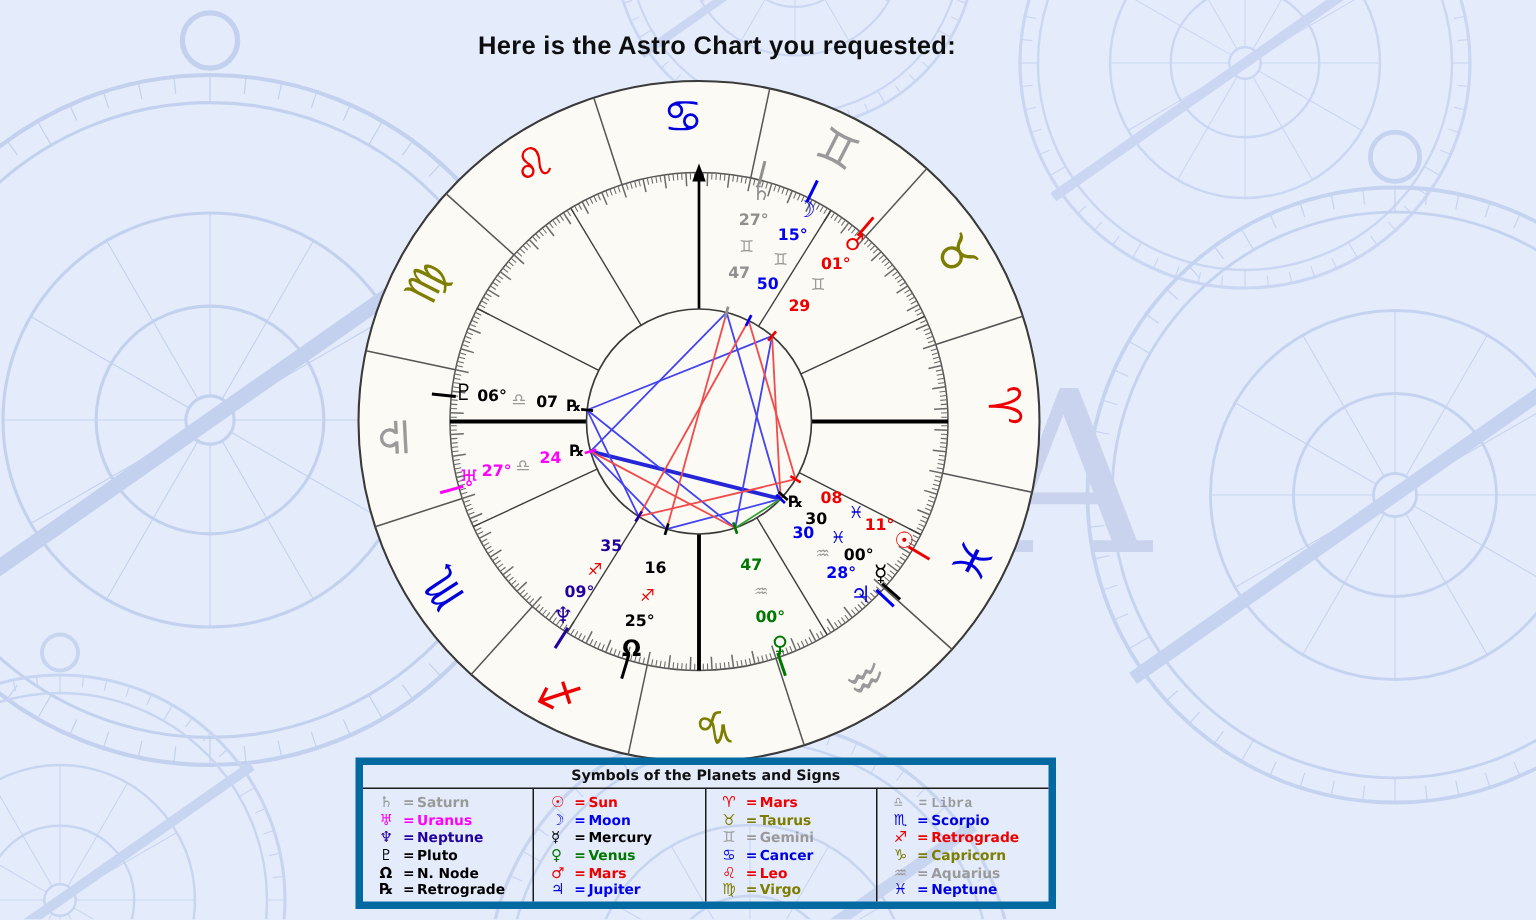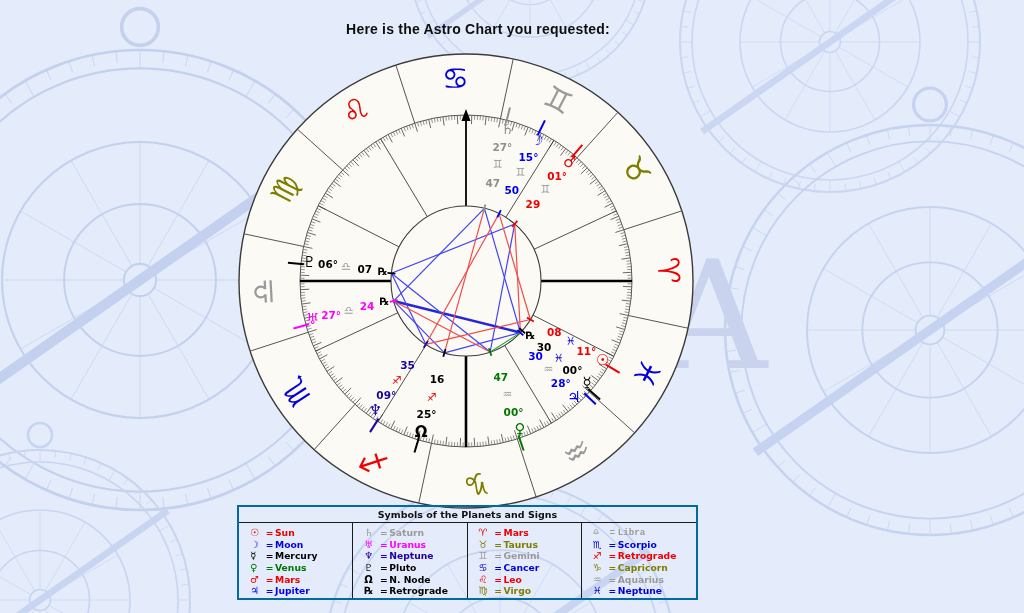--- a/index.html
+++ b/index.html
@@ -1,23 +1,23 @@
 <!DOCTYPE html>
 <html><head>
 <meta charset="utf-8">
 <style>
   html,body{margin:0;padding:0;background:#e4ecfb;}
   .page{position:relative;width:1024px;height:613px;background:#e4ecfb;overflow:hidden;
         font-family:"Liberation Sans",sans-serif;}
   #bg{position:absolute;left:0;top:0;z-index:0;}
   .title{position:absolute;left:0;top:21px;width:956px;margin:0;text-align:center;
-         font-size:14px;font-weight:bold;color:#0e0e0e;z-index:2;letter-spacing:.2px;}
+         font-size:17px;font-weight:bold;color:#0e0e0e;z-index:2;letter-spacing:.2px;}
   #wheel{position:absolute;left:237px;top:52px;z-index:2;}
   .legend{position:absolute;left:237px;top:505px;width:457px;z-index:2;
-          border:2px solid #0369a1;font-family:"DejaVu Sans",sans-serif;}
+          border:5px solid #0369a1;font-family:"DejaVu Sans",sans-serif;}
   .legend-header{height:15px;line-height:15px;text-align:center;font-size:9.5px;
                  font-weight:bold;color:#111;border-bottom:1px solid #1a1a1a;}
   .legend-body{display:flex;height:75px;}
   .legend-col{flex:1 1 25%;border-right:1px solid #1a1a1a;padding:4px 0 0 11px;box-sizing:border-box;}
   .legend-col:last-child{border-right:none;}
   .leg-row{height:11.7px;line-height:11.7px;font-size:9.2px;font-weight:bold;white-space:nowrap;}
   .lg{display:inline-block;width:14px;font-size:10px;}
   .leq{display:inline-block;width:11px;text-align:center;}
 </style>
 </head>
@@ -998,34 +998,34 @@
       <text x="145.62612326212894" y="218.7629751539676" fill="#000" font-size="10.5" text-anchor="middle" dominant-baseline="central" font-family="&quot;DejaVu Sans&quot;, sans-serif" font-weight="bold">℞</text>
       <text x="184.12557553678022" y="380.4935181091745" fill="#000000" font-size="15" text-anchor="middle" dominant-baseline="central" font-family="&quot;DejaVu Sans&quot;, sans-serif" font-weight="bold">Ω</text>
       <text x="189.52186708615474" y="362.27594314667886" fill="#000000" font-size="10.5" text-anchor="middle" dominant-baseline="central" font-family="&quot;DejaVu Sans&quot;, sans-serif" font-weight="bold">25°</text>
       <text x="194.63414329082536" y="345.01718791905137" fill="#ee0000" font-size="11" text-anchor="middle" dominant-baseline="central" font-family="&quot;DejaVu Sans&quot;, sans-serif" font-weight="bold">♐</text>
       <text x="200.0304348401999" y="326.7996129565557" fill="#000000" font-size="10.5" text-anchor="middle" dominant-baseline="central" font-family="&quot;DejaVu Sans&quot;, sans-serif" font-weight="bold">16</text>
     </svg>
   <div class="legend">
     <div class="legend-header">Symbols of the Planets and Signs</div>
     <div class="legend-body">
         <div class="legend-col">
+          <div class="leg-row" style="color: rgb(154, 154, 154);"><span class="lg">♄</span><span class="leq">=</span><span>Saturn</span></div>
+          <div class="leg-row" style="color: rgb(255, 0, 255);"><span class="lg">♅</span><span class="leq">=</span><span>Uranus</span></div>
+          <div class="leg-row" style="color: rgb(34, 0, 158);"><span class="lg">♆</span><span class="leq">=</span><span>Neptune</span></div>
+          <div class="leg-row" style="color: rgb(0, 0, 0);"><span class="lg">♇</span><span class="leq">=</span><span>Pluto</span></div>
+          <div class="leg-row" style="color: rgb(0, 0, 0);"><span class="lg">Ω</span><span class="leq">=</span><span>N. Node</span></div>
+          <div class="leg-row" style="color: rgb(0, 0, 0);"><span class="lg">℞</span><span class="leq">=</span><span>Retrograde</span></div>
+        </div>
+        <div class="legend-col">
           <div class="leg-row" style="color: rgb(238, 0, 0);"><span class="lg">☉</span><span class="leq">=</span><span>Sun</span></div>
           <div class="leg-row" style="color: rgb(0, 0, 238);"><span class="lg">☽</span><span class="leq">=</span><span>Moon</span></div>
           <div class="leg-row" style="color: rgb(0, 0, 0);"><span class="lg">☿</span><span class="leq">=</span><span>Mercury</span></div>
           <div class="leg-row" style="color: rgb(0, 119, 0);"><span class="lg">♀</span><span class="leq">=</span><span>Venus</span></div>
           <div class="leg-row" style="color: rgb(238, 0, 0);"><span class="lg">♂</span><span class="leq">=</span><span>Mars</span></div>
           <div class="leg-row" style="color: rgb(0, 0, 238);"><span class="lg">♃</span><span class="leq">=</span><span>Jupiter</span></div>
-        </div>
-        <div class="legend-col">
-          <div class="leg-row" style="color: rgb(154, 154, 154);"><span class="lg">♄</span><span class="leq">=</span><span>Saturn</span></div>
-          <div class="leg-row" style="color: rgb(255, 0, 255);"><span class="lg">♅</span><span class="leq">=</span><span>Uranus</span></div>
-          <div class="leg-row" style="color: rgb(34, 0, 158);"><span class="lg">♆</span><span class="leq">=</span><span>Neptune</span></div>
-          <div class="leg-row" style="color: rgb(0, 0, 0);"><span class="lg">♇</span><span class="leq">=</span><span>Pluto</span></div>
-          <div class="leg-row" style="color: rgb(0, 0, 0);"><span class="lg">Ω</span><span class="leq">=</span><span>N. Node</span></div>
-          <div class="leg-row" style="color: rgb(0, 0, 0);"><span class="lg">℞</span><span class="leq">=</span><span>Retrograde</span></div>
         </div>
         <div class="legend-col">
           <div class="leg-row" style="color: rgb(238, 0, 0);"><span class="lg">♈</span><span class="leq">=</span><span>Mars</span></div>
           <div class="leg-row" style="color: rgb(125, 125, 0);"><span class="lg">♉</span><span class="leq">=</span><span>Taurus</span></div>
           <div class="leg-row" style="color: rgb(154, 154, 154);"><span class="lg">♊</span><span class="leq">=</span><span>Gemini</span></div>
           <div class="leg-row" style="color: rgb(0, 0, 221);"><span class="lg">♋</span><span class="leq">=</span><span>Cancer</span></div>
           <div class="leg-row" style="color: rgb(238, 0, 0);"><span class="lg">♌</span><span class="leq">=</span><span>Leo</span></div>
           <div class="leg-row" style="color: rgb(125, 125, 0);"><span class="lg">♍</span><span class="leq">=</span><span>Virgo</span></div>
         </div>
         <div class="legend-col">

